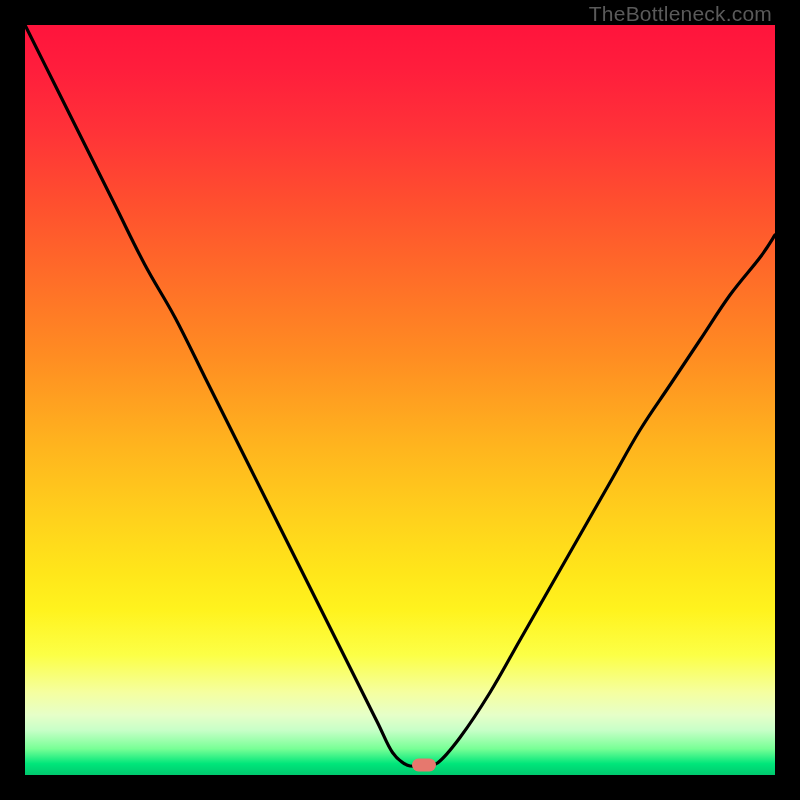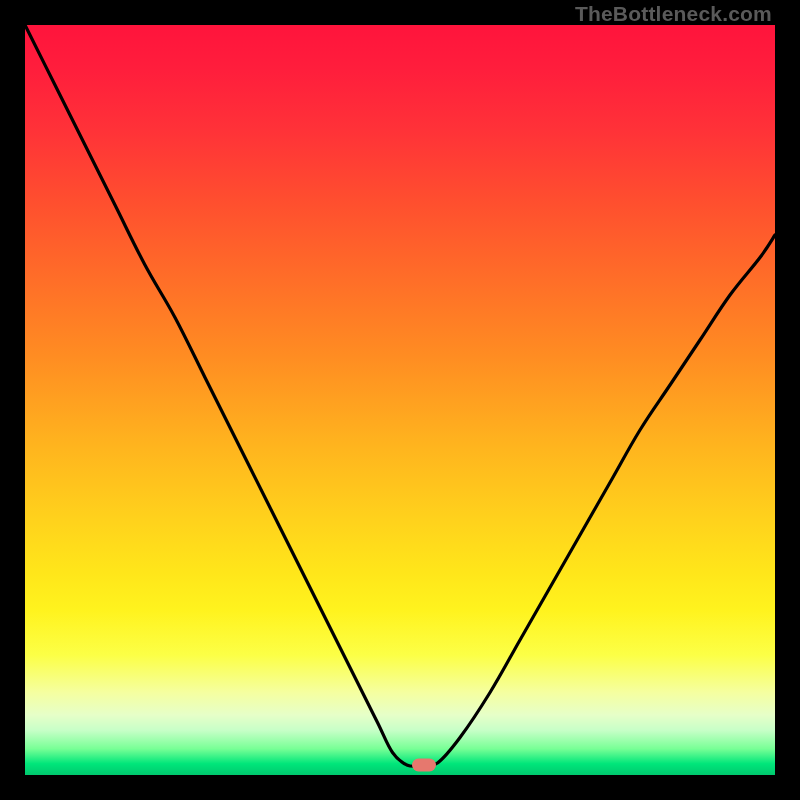--- a/index.html
+++ b/index.html
@@ -46,21 +46,21 @@
     );
   }
   
 
   .watermark {
     position: absolute;
     top: 2px;
     right: 28px;
     color: #5a5a5a;
     font-size: 21px;
-    font-weight: 700;
+    font-weight: 400;
     letter-spacing: 0.2px;
     user-select: none;
     pointer-events: none;
     text-align: right;
   }
 
   svg.curve {
     position: absolute;
     left: 0;
     top: 0;

